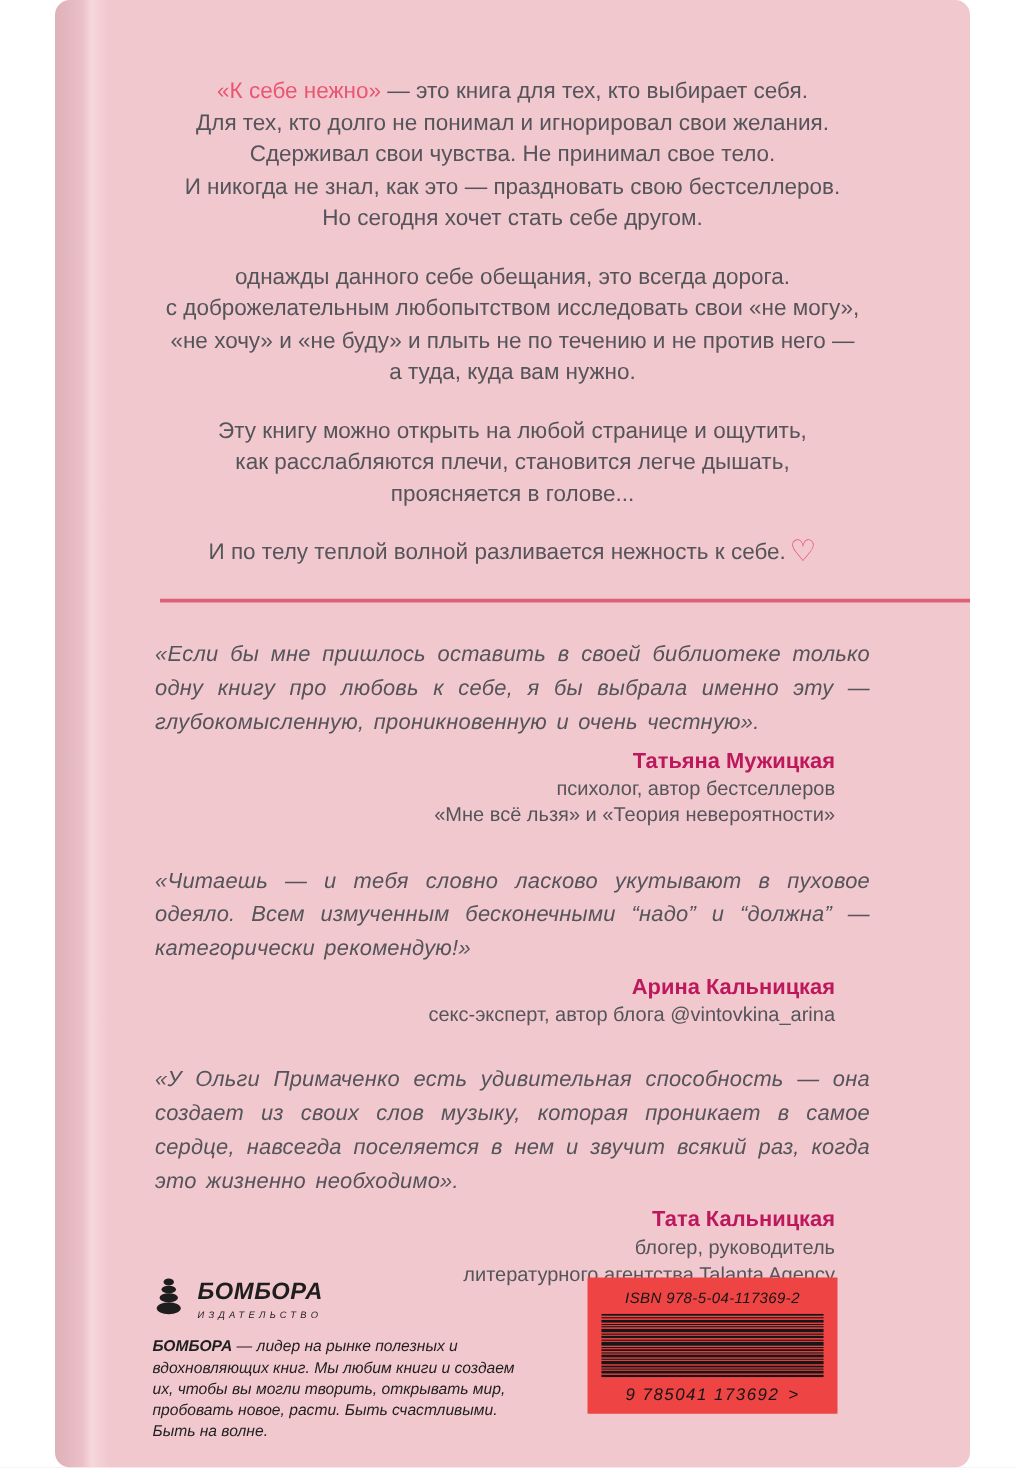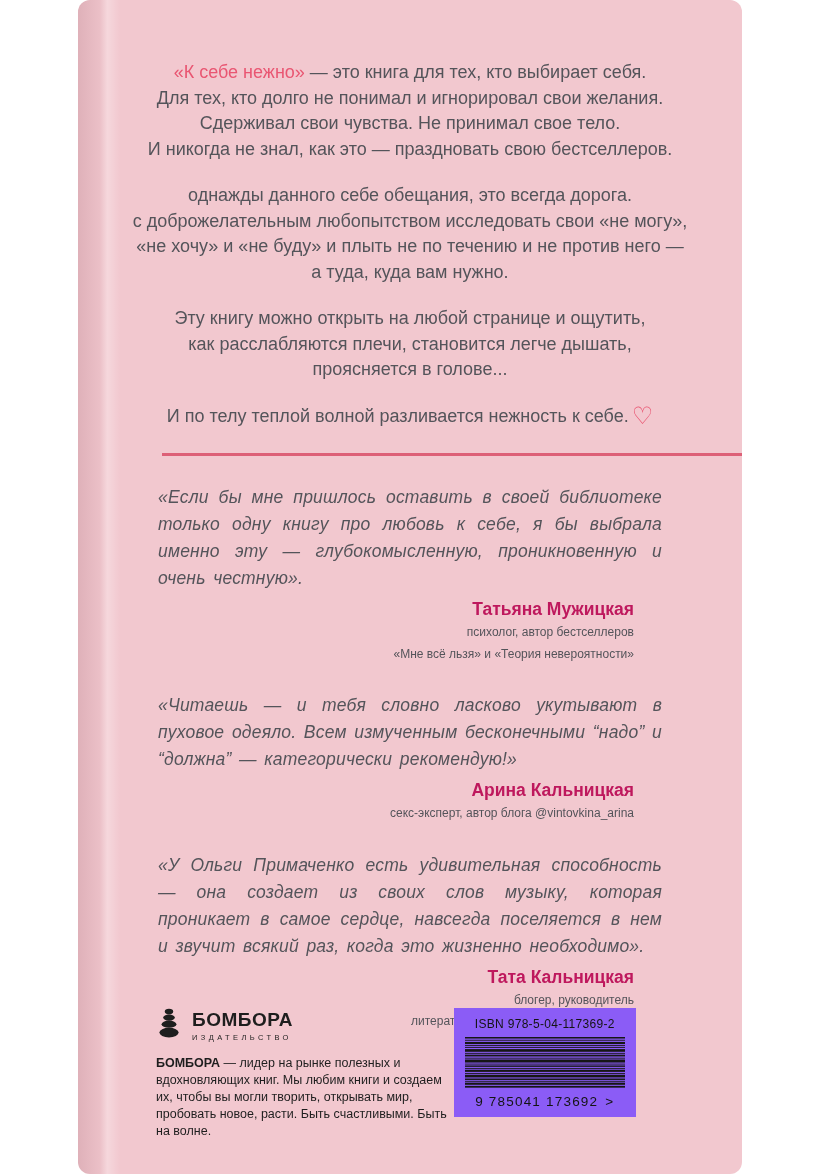--- a/index.html
+++ b/index.html
@@ -1,20 +1,20 @@
 <!DOCTYPE html>
 <html><head>
 <meta charset="utf-8">
 <style>
   html,body { margin:0; padding:0; background:#ffffff; }
   body { font-family:"Liberation Sans", sans-serif; }
 
   .cover {
     position:relative;
-    width:664px; height:1174px;
+    width:732px; height:1174px;
     margin:0 auto;
     background:#f2c8cf;
     border-radius:12px;
     overflow:hidden;
   }
   .spine {
     position:absolute; left:0; top:0; bottom:0; width:42px;
     background:linear-gradient(to right,
       rgba(146,84,97,0.20) 0%,
       rgba(146,84,97,0.07) 52%,
@@ -65,49 +65,50 @@
   }
   .name {
     color:#be185d;
     font-weight:bold;
     font-size:17.5px;
     text-align:right;
     padding-right:28px;
     margin-bottom:2px;
   }
   .role {
-    font-size:12px;
+    font-size:16px;
     line-height:21.5px;
     text-align:right;
     padding-right:28px;
   }
 
   
   .footer {
     position:absolute;
-    left:78px; right:106px; bottom:34px;
+    left:78px; right:106px; bottom:20px;
     display:flex;
     justify-content:space-between;
     align-items:flex-start;
+    font-style:italic;
   }
   .publisher { width:330px; color:#1e1e1e; }
   .logo-row { display:flex; align-items:center; gap:10px; }
   .logo-icon svg { display:block; }
   .pub-name { font-weight:bold; font-size:19px; letter-spacing:0.5px; }
   .pub-sub { font-size:7.5px; letter-spacing:3.4px; margin-top:2px; }
   .pub-desc {
     font-size:12.5px;
     line-height:17px;
     margin:13px 0 0;
     max-width:306px;
   }
 
   .isbn-box {
     width:200px;
-    background:#8b5cf6;
+    background:#ef4444;
     box-sizing:border-box;
     padding:9px 11px 8px;
     text-align:center;
   }
   .isbn-label { font-size:12px; color:#141414; letter-spacing:0.3px; }
   .barcode { margin:6px 0 5px; }
   .barcode svg { display:block; width:100%; height:52px; }
   .isbn-number {
     font-size:13.5px;
     letter-spacing:1.2px;
@@ -122,20 +123,21 @@
 
 <div class="cover">
   <div class="spine"></div>
 
   <div class="intro">
     <p>
       <span class="line"><span class="accent">«К себе нежно»</span><span> — это книга для тех, кто выбирает себя.</span></span>
       <span class="line">Для тех, кто долго не понимал и игнорировал свои желания.</span>
       <span class="line">Сдерживал свои чувства. Не принимал свое тело.</span>
       <span class="line">И никогда не знал, как это — праздновать свою бестселлеров.</span>
+      <span class="line">Но сегодня хочет стать себе другом.</span>
     </p>
     <p>
       <span class="line">однажды данного себе обещания, это всегда дорога.</span>
       <span class="line">с доброжелательным любопытством исследовать свои «не могу»,</span>
       <span class="line">«не хочу» и «не буду» и плыть не по течению и не против него —</span>
       <span class="line">а туда, куда вам нужно.</span>
     </p>
     <p>
       <span class="line">Эту книгу можно открыть на любой странице и ощутить,</span>
       <span class="line">как расслабляются плечи, становится легче дышать,</span>

